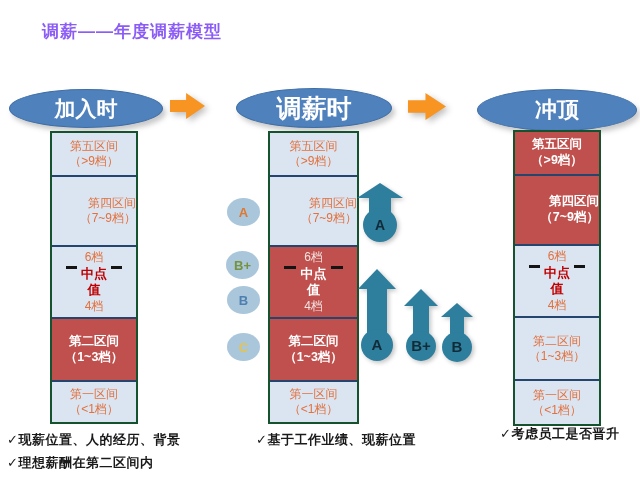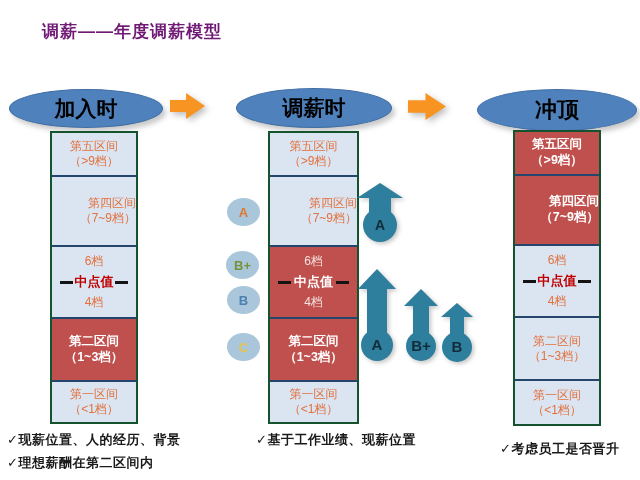--- a/index.html
+++ b/index.html
@@ -1,67 +1,67 @@
 <!DOCTYPE html>
 <html><head>
 <meta charset="utf-8">
 <style>
   * { margin:0; padding:0; box-sizing:border-box; }
   body { background:#888; font-family:"Liberation Sans","DejaVu Sans",sans-serif; }
   #canvas { position:relative; width:640px; height:480px; background:#ffffff; overflow:hidden; margin:0 auto; }
 
-  .title { position:absolute; left:42px; top:20px; font-size:17px; font-weight:bold; color:#701a75; letter-spacing:1px; }
+  .title { position:absolute; left:42px; top:20px; font-size:17px; font-weight:bold; color:#8b5cf6; letter-spacing:1px; }
 
   .ellipse { position:absolute; background:#4F81BD; border:1px solid #3F6EA5; border-radius:50%;
-             display:flex; align-items:center; justify-content:center; color:#000000; font-weight:bold;
+             display:flex; align-items:center; justify-content:center; color:#ffffff; font-weight:bold;
              box-shadow:3px 4px 5px rgba(100,100,100,.35); }
   .e1 { left:9px;  top:89px; width:154px; height:39px; font-size:21px; }
-  .e2 { left:236px; top:88px; width:156px; height:40px; font-size:21px; }
+  .e2 { left:236px; top:88px; width:156px; height:40px; font-size:25px; }
   .e3 { left:477px; top:89px; width:160px; height:42px; font-size:22px; }
 
   .oarrow-wrap { position:absolute; filter:drop-shadow(3px 3px 3px rgba(110,110,110,.45)); }
   .oa1 { left:170px; top:93px; width:35px; height:26px; }
   .oa2 { left:408px; top:93px; width:38px; height:27px; }
   .oarrow { width:100%; height:100%; background:#F79422;
             clip-path:polygon(0 27%, 46% 27%, 46% 0, 100% 50%, 46% 100%, 46% 73%, 0 73%); }
 
   .col { position:absolute; width:88px; border:2px solid #14532d; display:flex; flex-direction:column; background:#a3a3a3; }
   .c1 { left:50px;  top:131px; height:293px; }
   .c2 { left:268px; top:131px; width:91px; height:293px; }
   .c3 { left:513px; top:130px; height:296px; }
 
   .sec { display:flex; flex-direction:column; align-items:center; justify-content:center;
          border-bottom:2px solid #24466E; text-align:center; line-height:1.25; }
   .sec:last-child { border-bottom:none; flex:1; }
-  .s1 { height:44px; } .s2 { height:70px;align-items:flex-end; } .s3 { height:72px; justify-content:space-evenly; padding:3px 8px; } .s4 { height:63px; }
+  .s1 { height:44px; } .s2 { height:70px;align-items:flex-end; } .s3 { height:72px; justify-content:space-evenly; padding:3px 14px; } .s4 { height:63px; }
   .sec.light { background:#DBE4F1; color:#E2713D; }
   .sec.red { background:#C0504D; color:#F3E2E1; }
   .sec .l1, .sec .l2 { font-size:12px; }
   .sec.red.named .l1, .sec.red.named .l2 { color:#ffffff; font-weight:bold; font-size:12.5px; }
-  .midline { display:flex; align-items:center; justify-content:space-between; width:100%; }
+  .midline { display:flex; align-items:flex-start; justify-content:space-between; width:100%; }
   .dash { width:13px; height:3px; background:#141414; }
   .midval { font-weight:bold; font-size:13px; }
   .sec.light .midval { color:#C00000; }
   .sec.red .midval { color:#ffffff; }
 
   .gcircle { position:absolute; width:33px; height:28px; border-radius:50%; background:#A9C6DB;
              display:flex; align-items:center; justify-content:center; font-weight:bold; font-size:13px; }
   .ga  { left:227px; top:198px; color:#E0762F; }
   .gbp { left:226px; top:251px; color:#76923C; }
   .gb  { left:227px; top:286px; color:#4E7FB0; }
   .gc  { left:227px; top:333px; color:#E5C44C; }
 
   .tarrow { position:absolute; filter:drop-shadow(2px 2px 2px rgba(110,110,110,.4)); }
   .tarrow .shape { fill:#2E7E9D; }
   .tarrow text { fill:#122B38; font-weight:bold; font-family:"Liberation Sans","DejaVu Sans",sans-serif; }
 
   .note { position:absolute; font-size:13px; font-weight:600; color:#1a1a1a; letter-spacing:0.5px; white-space:nowrap; }
   .n1a { left:7px;   top:431px; } .n1b { left:7px;   top:454px; }
   .n2a { left:228px; top:431px;margin-left:28px; } .n2b { left:228px; top:454px; }
-  .n3a { left:500px; top:440px; }
+  .n3a { left:500px; top:425px; }
 </style>
 </head>
 <body>
 
 <div id="canvas">
 
   <div class="title">调薪——年度调薪模型</div>
 
   <div class="ellipse e1">
     <span>加入时</span>

